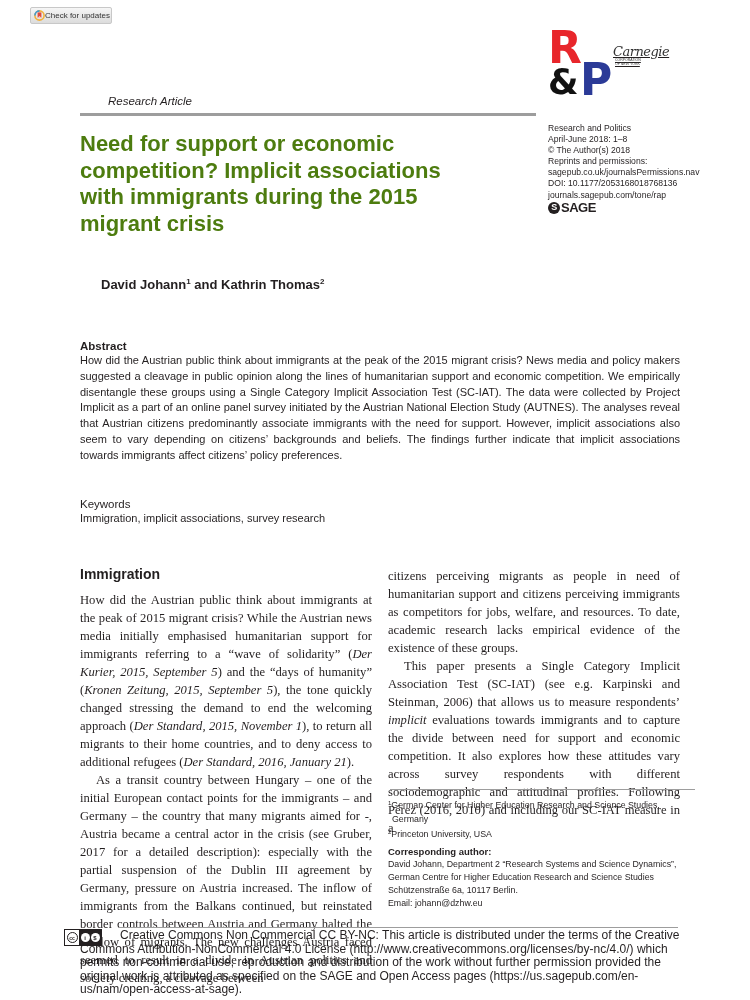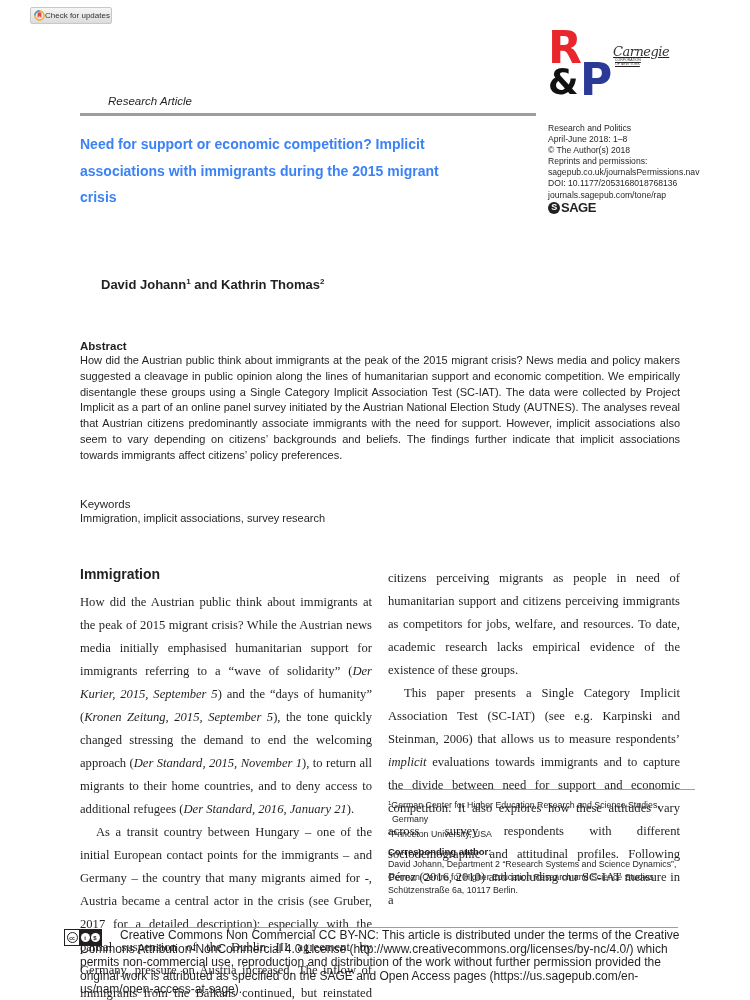--- a/index.html
+++ b/index.html
@@ -22,35 +22,35 @@
   .logo-amp { position: absolute; left: 0; top: 30px; font: 900 35px/40px "DejaVu Sans", sans-serif; color: #111; letter-spacing: -3px; }
   .logo-p { position: absolute; left: 32px; top: 26px; font: 900 44px/44px "DejaVu Sans", sans-serif; color: #2b3a97; }
   .carnegie { position: absolute; left: 613px; top: 46px; width: 55px; height: 22px; text-decoration: underline; }
   .carnegie-sig { font: italic 13px/12px "DejaVu Serif", serif; color: #333; letter-spacing: -0.5px; }
   .carnegie-sub { font-size: 3.5px; line-height: 4px; color: #333; margin-left: 2px; }
 
   .journal-info { position: absolute; left: 548px; top: 123px; font-size: 8.6px; line-height: 11.1px; color: #231f20; }
   .sage-logo { display: flex; align-items: center; gap: 1px; margin-top: 1px; font-size: 13px; font-weight: bold; letter-spacing: -0.5px; }
   .sage-mark { width: 12px; height: 12px; border-radius: 50%; background: #231f20; color: #fff; font-size: 9px; display: flex; align-items: center; justify-content: center; }
 
-  .title { position: absolute; left: 80px; top: 131px; width: 380px; font-size: 14px; line-height: 26.5px; font-weight: bold; color: #3b82f6; }
+  .title { position: absolute; left: 80px; top: 131px; width: 380px; font-size: 22px; line-height: 26.5px; font-weight: bold; color: #4d7c0f; }
   .authors { position: absolute; left: 80px; top: 277px; font-size: 13px; font-weight: bold; padding-left: 21px; }
   .authors sup { font-size: 8px; vertical-align: 5px; }
 
   .abstract { position: absolute; left: 80px; top: 339px; width: 600px; }
   .abstract-heading { font-size: 11.5px; font-weight: bold; line-height: 14px; }
   .abstract-text { font-size: 11px; line-height: 15.8px; text-align: justify; }
 
   .keywords { position: absolute; left: 80px; top: 497px; }
   .keywords-heading { font-size: 11.5px; font-weight: normal; line-height: 14px; }
   .keywords-text { font-size: 11px; line-height: 15px; }
 
   .intro-heading { position: absolute; left: 80px; top: 566px; font-size: 14px; font-weight: bold; }
 
-  .col { position: absolute; width: 292px; font-family: "Liberation Serif", serif; font-size: 12.6px; line-height: 23px; text-align: justify; color: #231f20; }
+  .col { position: absolute; width: 292px; font-family: "Liberation Serif", serif; font-size: 12.6px; line-height: 18px; text-align: justify; color: #231f20; }
   .col-left { left: 80px; top: 591px; }
   .col-right { left: 388px; top: 567px; }
   .col p { margin: 0; }
   .col p.indent { text-indent: 16px; }
 
   .footnote-rule { position: absolute; left: 390px; top: 789px; width: 305px; height: 1px; background: #9d9d9d; }
   .affils { position: absolute; left: 388px; top: 797px; font-size: 8.8px; line-height: 13.5px; }
   .affils sup { font-size: 6px; vertical-align: 3px; }
   .affils .cont { padding-left: 4px; }
   .corr { position: absolute; left: 388px; top: 845px; font-size: 8.8px; line-height: 13px; }
@@ -138,20 +138,21 @@
 <div class="affils">
   <div><sup>1</sup><span>German Center for Higher Education Research and Science Studies,</span></div>
   <div class="cont">Germany</div>
   <div><sup>2</sup><span>Princeton University, USA</span></div>
 </div>
 <div class="corr">
   <div class="corr-heading">Corresponding author:</div>
   <div>David Johann, Department 2 “Research Systems and Science Dynamics”,</div>
   <div>German Centre for Higher Education Research and Science Studies</div>
   <div>Schützenstraße 6a, 10117 Berlin.</div>
+  <div>Email: johann@dzhw.eu</div>
 </div>
 
 <div class="cc-rule"></div>
 <div class="cc-icons">
   <div class="cc-left">
       <span class="cc-circle">cc</span>
     </div>
   <div class="cc-right">
     <span class="cc-mini">i</span>
     <span class="cc-mini">$</span>

